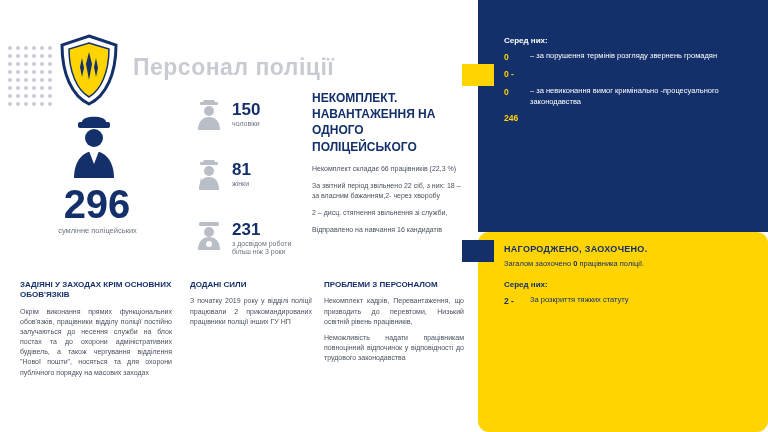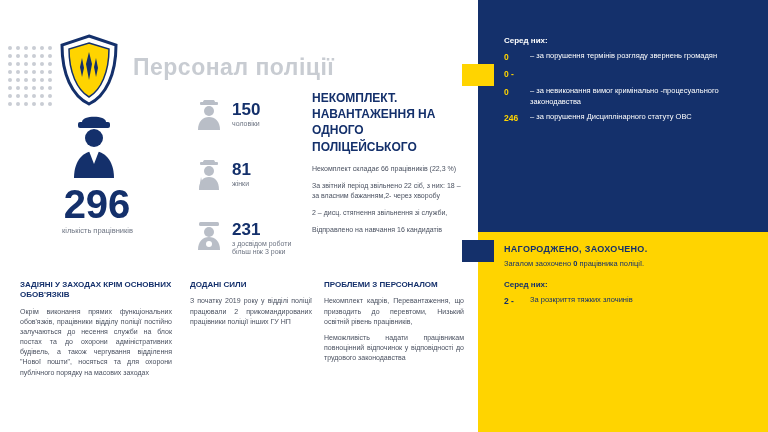--- a/index.html
+++ b/index.html
@@ -79,21 +79,21 @@
   .notch-yellow { position: absolute; left: 462px; top: 64px; width: 32px; height: 22px; background: #ffd400; }
   .notch-blue { position: absolute; left: 462px; top: 240px; width: 32px; height: 22px; background: #14306b; }
 
   .rp { position: absolute; left: 26px; width: 248px; }
   .rp .h { font-size: 9px; font-weight: bold; letter-spacing: .3px; margin-bottom: 5px; }
   .rp .sub { font-size: 7.5px; line-height: 1.45; }
   .rp .among { font-size: 8px; font-weight: bold; margin: 10px 0 6px 0; }
 
   .blue-panel, .blue-panel * { color: #ffffff; }
   .blue-panel .num-y { color: #ffd400; font-weight: bold; }
-  .yellow-panel, .yellow-panel * { color: #14306b; }
+  .yellow-panel, .yellow-panel * { color: #14306b; border-radius: 11px; }
 
   ul.bullets { list-style: none; margin: 0; padding: 0; }
   ul.bullets li { font-size: 7.5px; line-height: 1.45; margin-bottom: 5px; display: flex; }
   ul.bullets li .bn { flex: 0 0 26px; font-weight: bold; font-size: 8.5px; }
   ul.bullets li .bt { flex: 1; }
 
   .pk { top: 26px; }
   .nag { top: 240px; }
 </style>
 </head>
@@ -170,21 +170,21 @@
       <svg width="58" height="62" viewBox="0 0 58 62">
         <rect x="13" y="6" width="32" height="6" rx="2" fill="#14306b"></rect>
         <path d="M17 6 C17 -1 41 -1 41 6 Z" fill="#14306b"></path>
         <circle cx="29" cy="22" r="9" fill="#14306b"></circle>
         <path d="M9 62 C9 44 19 35 29 35 C39 35 49 44 49 62 Z" fill="#14306b"></path>
         <path d="M24 35 L29 48 L34 35 L29 32 Z" fill="#ffffff"></path>
       </svg>
     </div>
 
     <div class="big-number">296</div>
-    <div class="big-caption">кількість працівників</div>
+    <div class="big-caption">сумлінне поліцейських</div>
 
     <div class="stat stat1">
       <div class="ico">
         <svg width="26" height="30" viewBox="0 0 26 30">
           <rect x="4" y="2" width="18" height="3" rx="1" fill="#b9bec7"></rect>
           <path d="M7 2 C7 -2 19 -2 19 2 Z" fill="#b9bec7"></path>
           <circle cx="13" cy="11" r="5" fill="#b9bec7"></circle>
           <path d="M2 30 C2 21 7 17 13 17 C19 17 24 21 24 30 Z" fill="#b9bec7"></path>
         </svg>
       </div>
@@ -256,37 +256,36 @@
         </li>
         <li>
           <span class="bn num-y">0 -</span>
         </li>
         <li>
           <span class="bn num-y">0</span>
           <span class="bt">– за невиконання вимог кримінально -процесуального законодавства</span>
         </li>
         <li>
           <span class="bn num-y">246</span>
-          <span class="bt">– за порушення Дисциплінарного статуту ОВС</span>
         </li>
       </ul>
     </div>
   </div>
 
   <div class="yellow-panel">
     <div class="rp nag" style="top:12px;">
       <div class="h">НАГОРОДЖЕНО, ЗАОХОЧЕНО.</div>
       <div class="sub">
         <span>Загалом заохочено </span><span style="font-weight:bold;">0</span><span> працівника поліції.</span>
       </div>
       <div class="among">Серед них:</div>
       <ul class="bullets">
         <li>
           <span class="bn">2 -</span>
-          <span class="bt">За розкриття тяжких злочинів</span>
+          <span class="bt">За розкриття тяжких статуту</span>
         </li>
       </ul>
     </div>
   </div>
 
   <div class="notch-yellow"></div>
   <div class="notch-blue"></div>
 
 </div>
 

